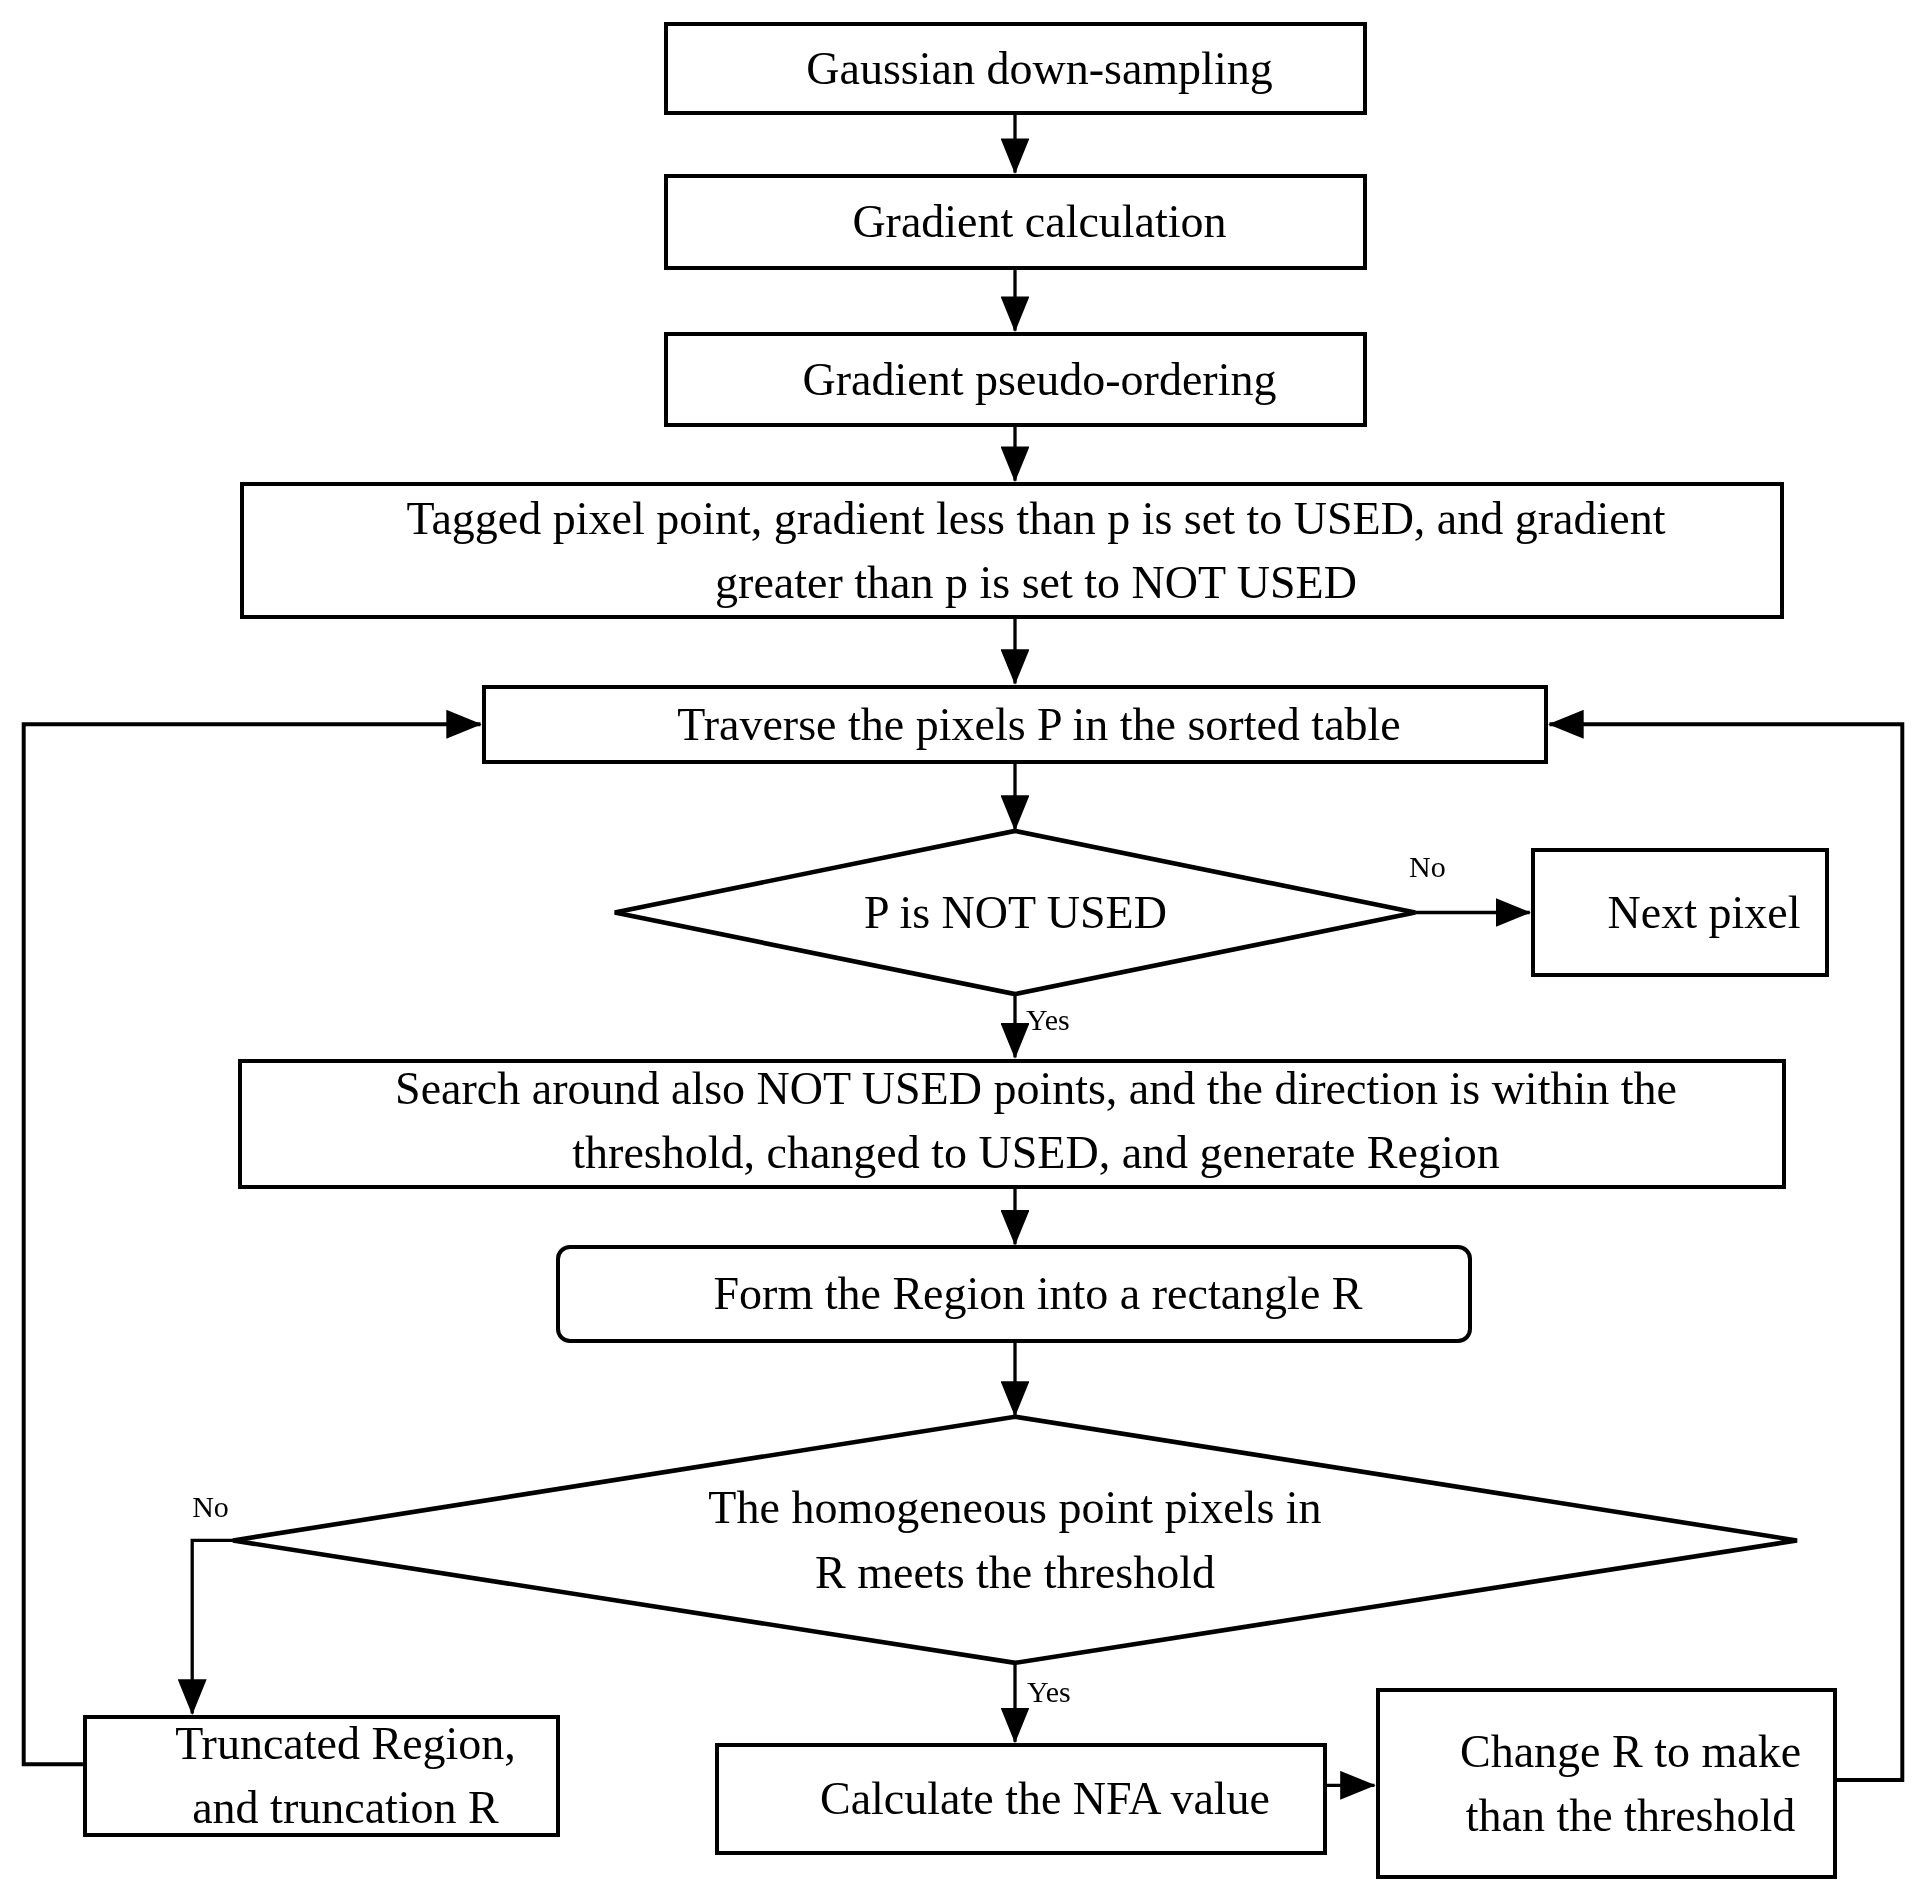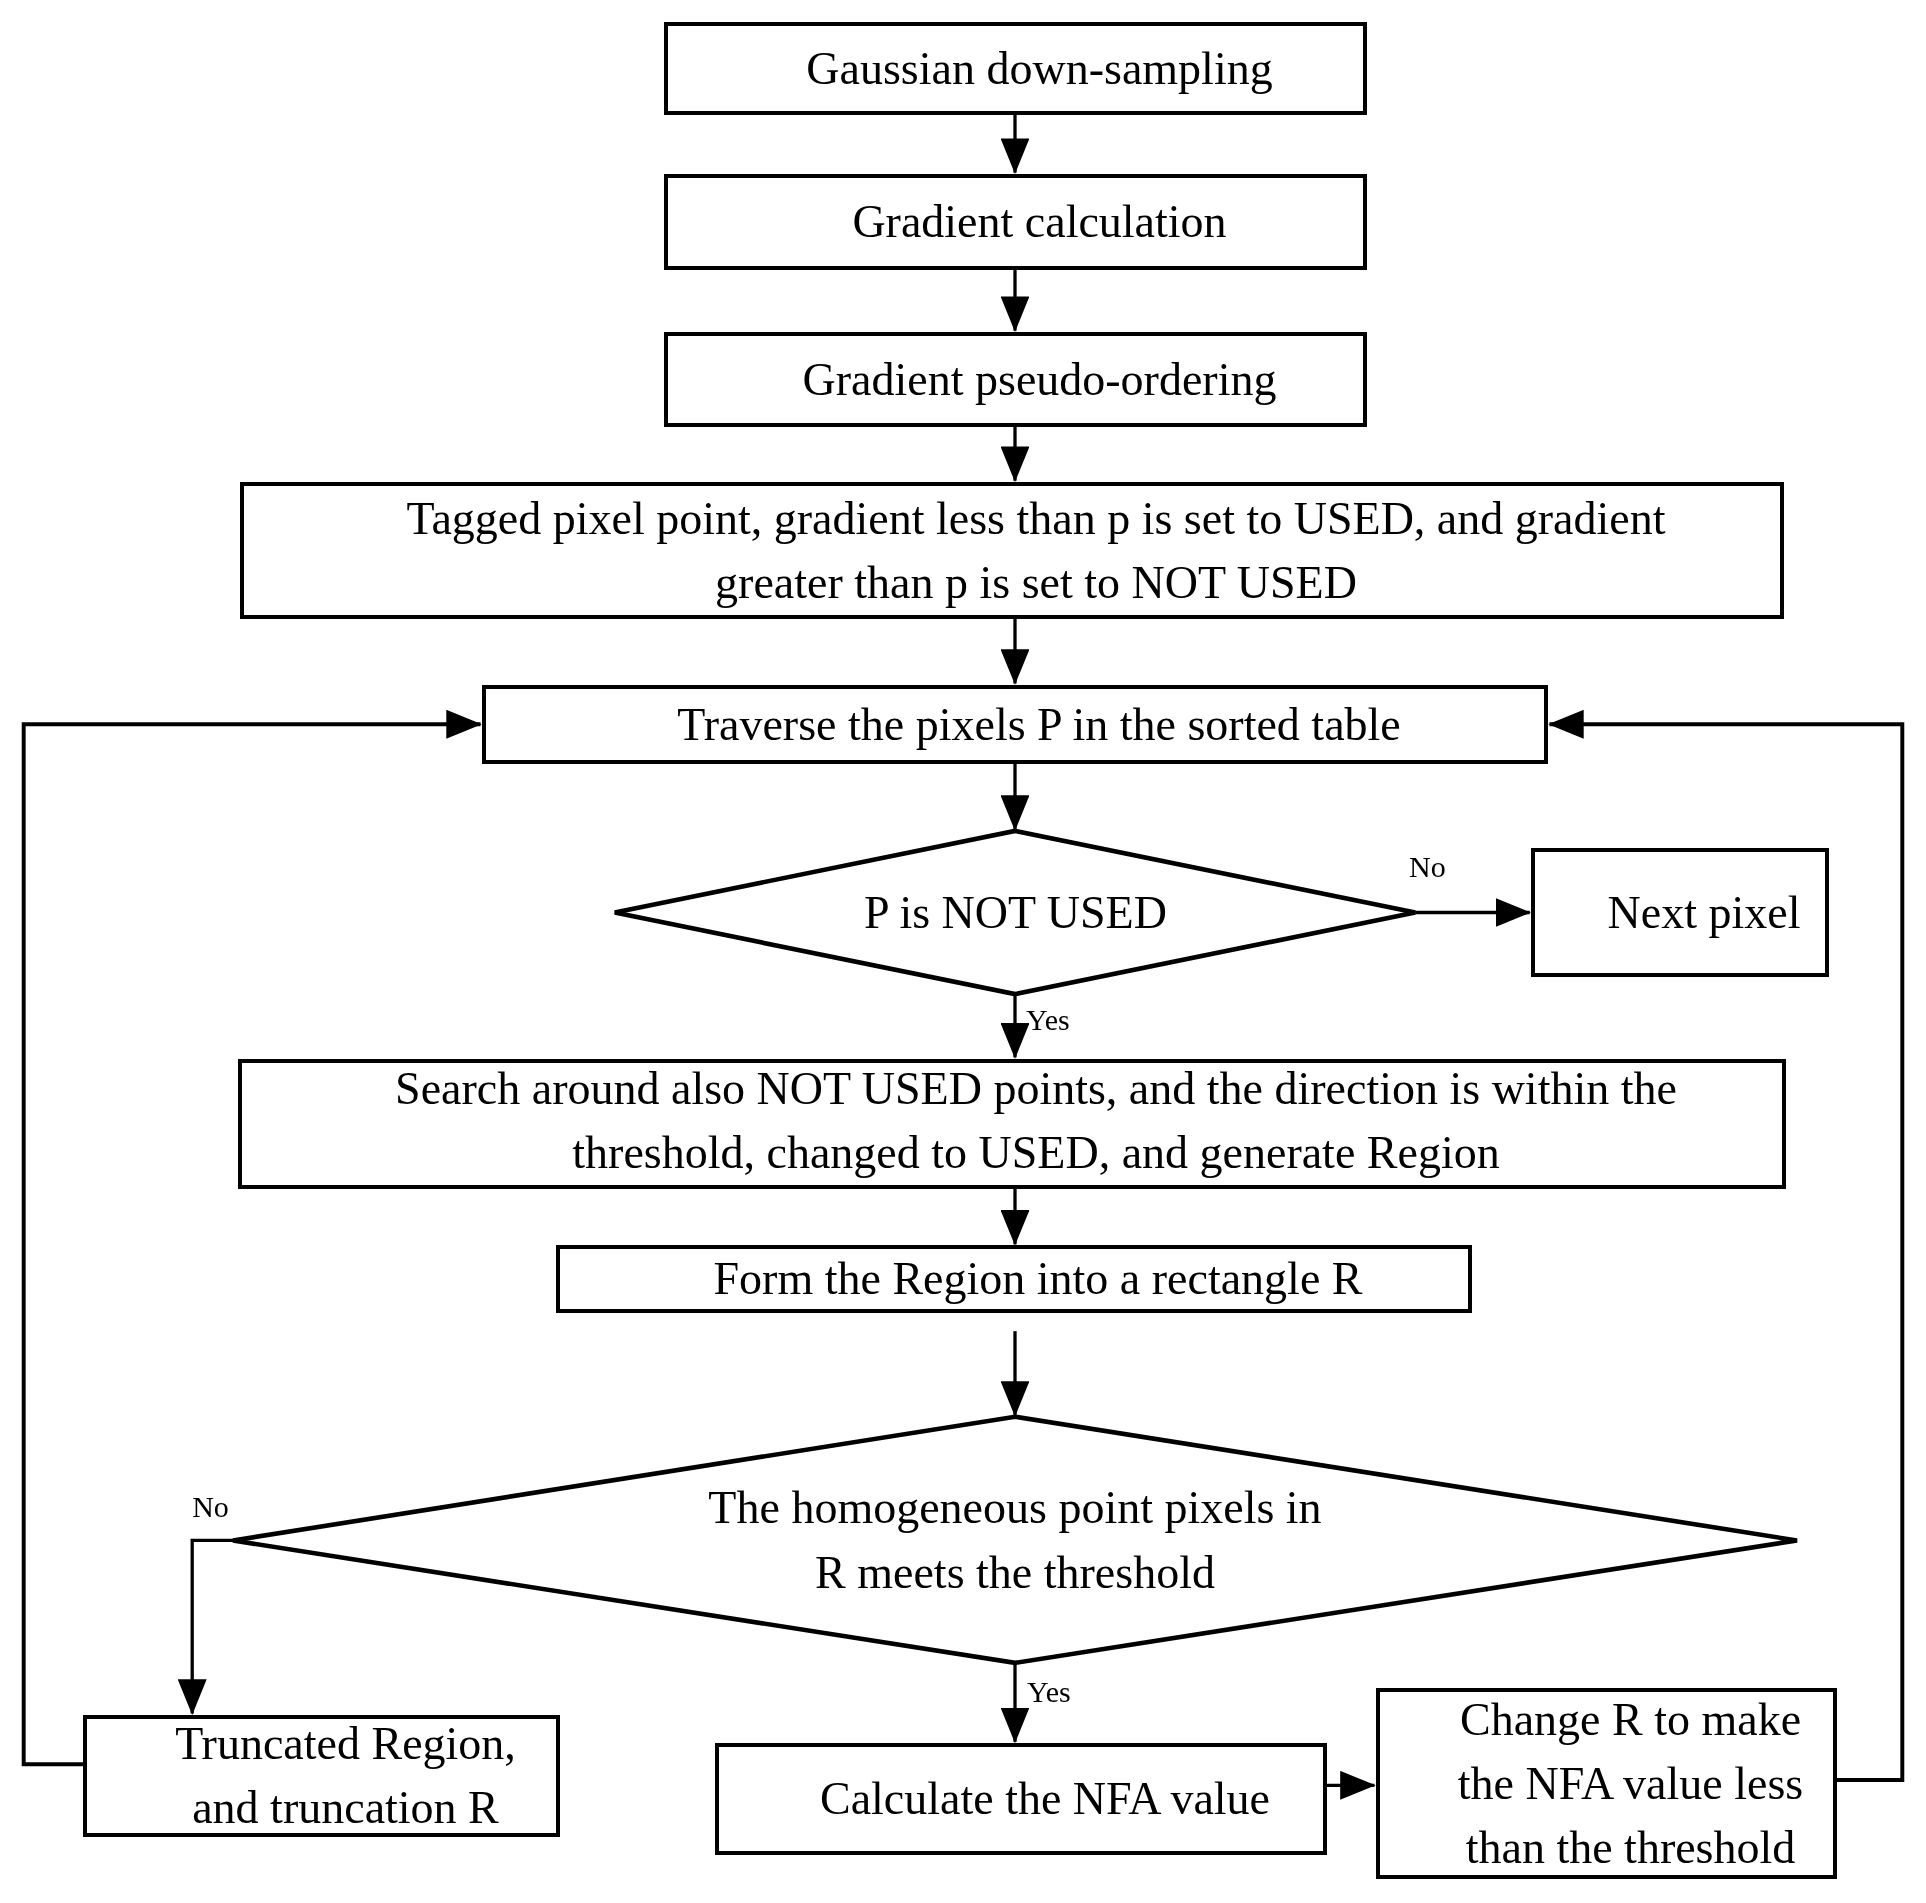--- a/index.html
+++ b/index.html
@@ -112,36 +112,35 @@
 
   <div class="node" style="left:1531px; top:848px; width:298px; height:129px;">
     <span>Next pixel</span>
   </div>
 
   <div class="node" style="left:238px; top:1059px; width:1548px; height:130px;justify-content:flex-end;">
     <div>Search around also NOT USED points, and the direction is within the</div>
     <div>threshold, changed to USED, and generate Region</div>
   </div>
 
-  <div class="node" style="left:556px; top:1245px; width:916px; height:68px;">
+  <div class="node" style="left:556px; top:1245px; width:916px; height:98px;border-radius:14px;">
     <span>Form the Region into a rectangle R</span>
   </div>
 
   <div class="node" style="left:83px; top:1715px; width:477px; height:122px;">
     <div>Truncated Region,</div>
     <div>and truncation R</div>
   </div>
 
   <div class="node" style="left:715px; top:1743px; width:612px; height:112px;">
     <span>Calculate the NFA value</span>
   </div>
 
   <div class="node" style="left:1376px; top:1688px; width:461px; height:191px;">
     <div>Change R to make</div>
-    <div>the NFA value less</div>
     <div>than the threshold</div>
   </div>
 
   <div class="dlabel" style="left:752px; top:879px; width:527px; height:66px;">P is NOT USED</div>
 
   <div class="dlabel" style="left:686px; top:1475px; width:658px; height:130px;">
     <div>The homogeneous point pixels in</div>
     <div>R meets the threshold</div>
   </div>
 

